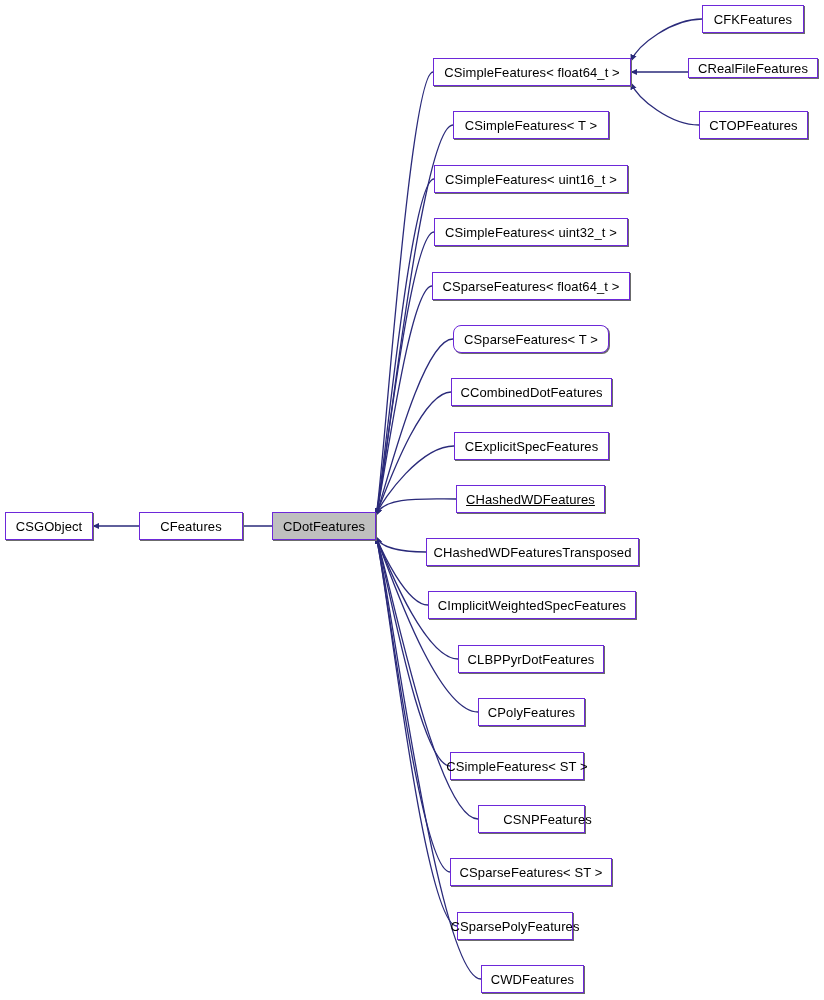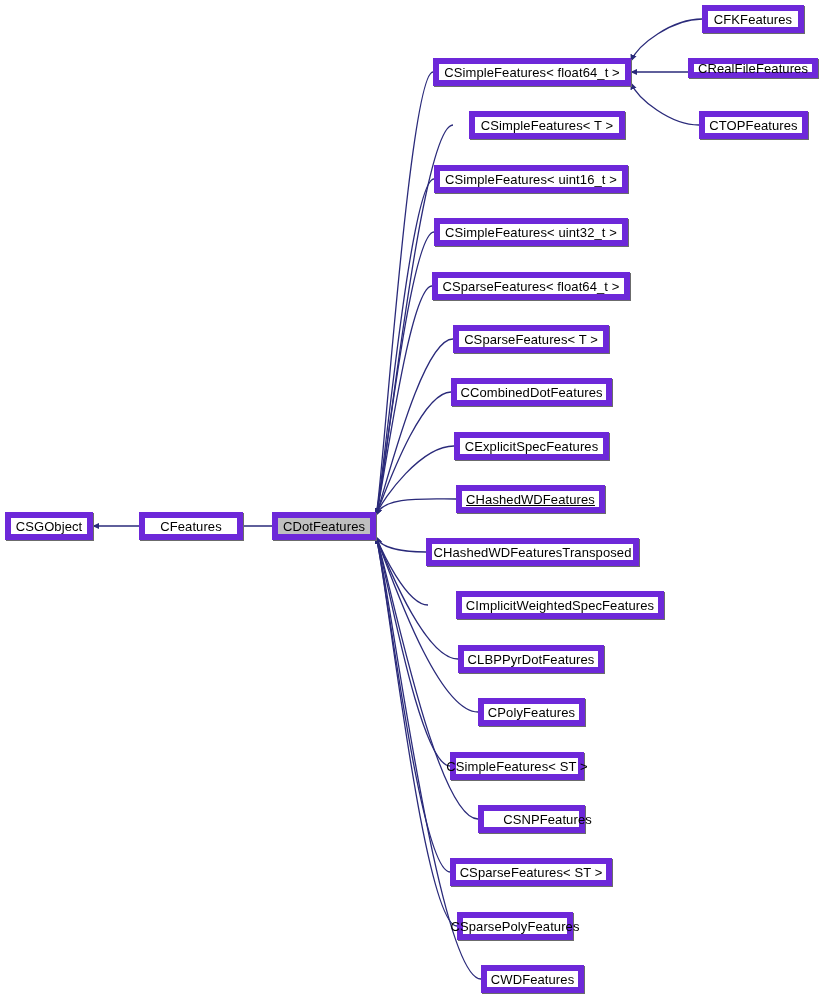--- a/index.html
+++ b/index.html
@@ -20,21 +20,21 @@
     position: absolute;
     left: 0;
     top: 0;
     width: 824px;
     height: 1000px;
     pointer-events: none;
   }
   .node {
     position: absolute;
     box-sizing: border-box;
-    border: 6px solid #6d28d9;
+    border: 1px solid #6d28d9;
     background: #ffffff;
     color: #000000;
     font-size: 13px;
     line-height: 1;
     display: flex;
     align-items: center;
     justify-content: center;
     white-space: nowrap;
     letter-spacing: 0.1px;
     box-shadow: 1px 1px 0 0 #6b6b6b;
@@ -89,48 +89,48 @@
       </div>
       <div class="node" style="left: 139px; top: 512px; width: 104px; height: 28px;">
         <span class="node-label">CFeatures</span>
       </div>
       <div class="node highlight" style="left: 272px; top: 512px; width: 104px; height: 28px;">
         <span class="node-label">CDotFeatures</span>
       </div>
       <div class="node" style="left: 433px; top: 58px; width: 198px; height: 28px;">
         <span class="node-label">CSimpleFeatures&lt; float64_t &gt;</span>
       </div>
-      <div class="node" style="left: 453px; top: 111px; width: 156px; height: 28px; margin-left: 16px;">
+      <div class="node" style="left: 453px; top: 111px; width: 156px; height: 28px;">
         <span class="node-label">CSimpleFeatures&lt; T &gt;</span>
       </div>
       <div class="node" style="left: 434px; top: 165px; width: 194px; height: 28px;">
         <span class="node-label">CSimpleFeatures&lt; uint16_t &gt;</span>
       </div>
       <div class="node" style="left: 434px; top: 218px; width: 194px; height: 28px;">
         <span class="node-label">CSimpleFeatures&lt; uint32_t &gt;</span>
       </div>
       <div class="node" style="left: 432px; top: 272px; width: 198px; height: 28px;">
         <span class="node-label">CSparseFeatures&lt; float64_t &gt;</span>
       </div>
-      <div class="node" style="left: 453px; top: 325px; width: 156px; height: 28px;">
+      <div class="node" style="left: 453px; top: 325px; width: 156px; height: 28px; border-radius: 8px;">
         <span class="node-label">CSparseFeatures&lt; T &gt;</span>
       </div>
       <div class="node" style="left: 451px; top: 378px; width: 161px; height: 28px;">
         <span class="node-label">CCombinedDotFeatures</span>
       </div>
       <div class="node" style="left: 454px; top: 432px; width: 155px; height: 28px; align-items: center;">
         <span class="node-label">CExplicitSpecFeatures</span>
       </div>
       <div class="node" style="left: 456px; top: 485px; width: 149px; height: 28px; text-decoration: underline;">
         <span class="node-label">CHashedWDFeatures</span>
       </div>
       <div class="node" style="left: 426px; top: 538px; width: 213px; height: 28px;">
         <span class="node-label">CHashedWDFeaturesTransposed</span>
       </div>
-      <div class="node" style="left: 428px; top: 591px; width: 208px; height: 28px; margin-left: 28px;">
+      <div class="node" style="left: 428px; top: 591px; width: 208px; height: 28px;">
         <span class="node-label">CImplicitWeightedSpecFeatures</span>
       </div>
       <div class="node" style="left: 458px; top: 645px; width: 146px; height: 28px;">
         <span class="node-label">CLBPPyrDotFeatures</span>
       </div>
       <div class="node" style="left: 478px; top: 698px; width: 107px; height: 28px;">
         <span class="node-label">CPolyFeatures</span>
       </div>
       <div class="node" style="left: 450px; top: 752px; width: 134px; height: 28px;">
         <span class="node-label">CSimpleFeatures&lt; ST &gt;</span>

